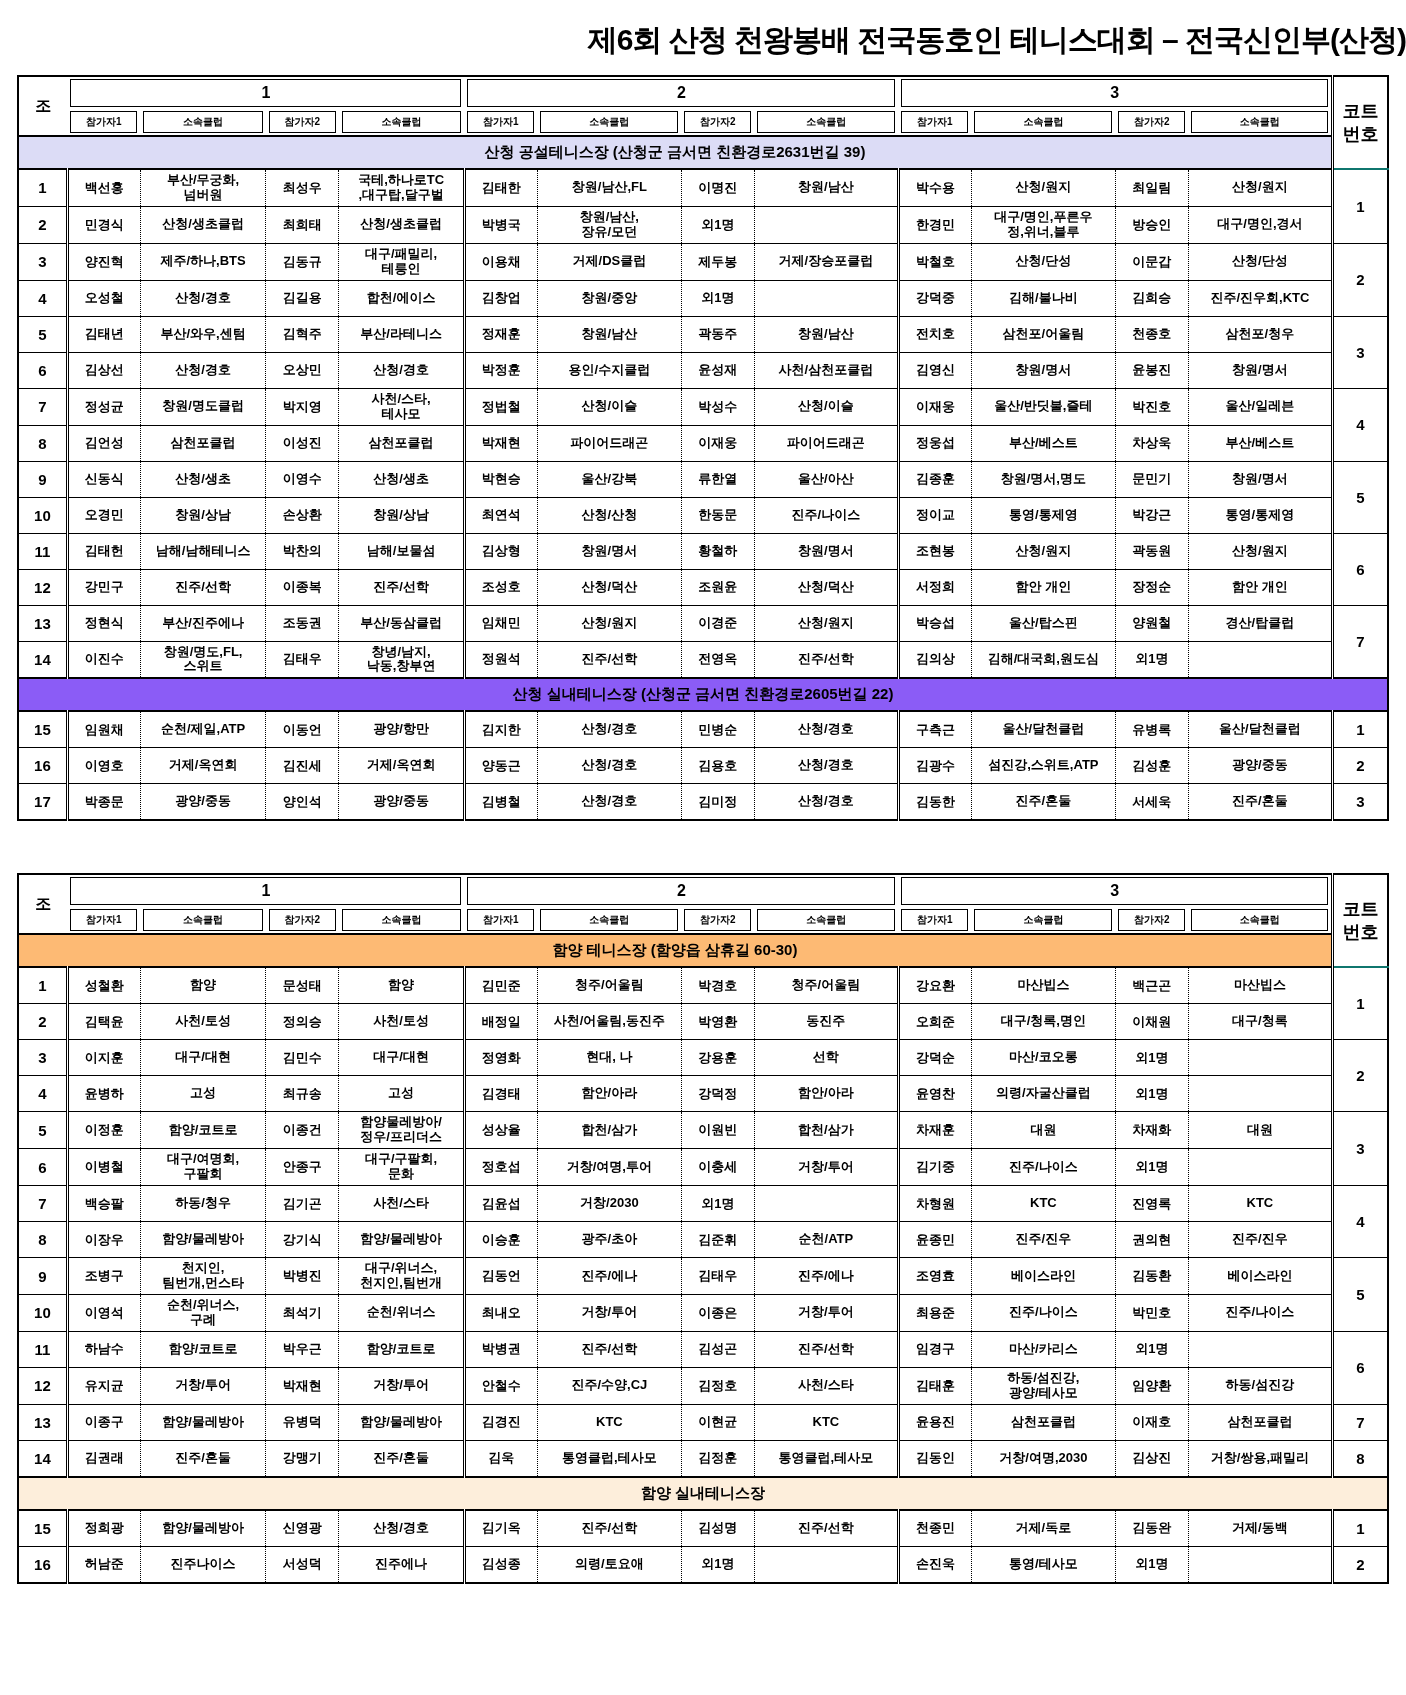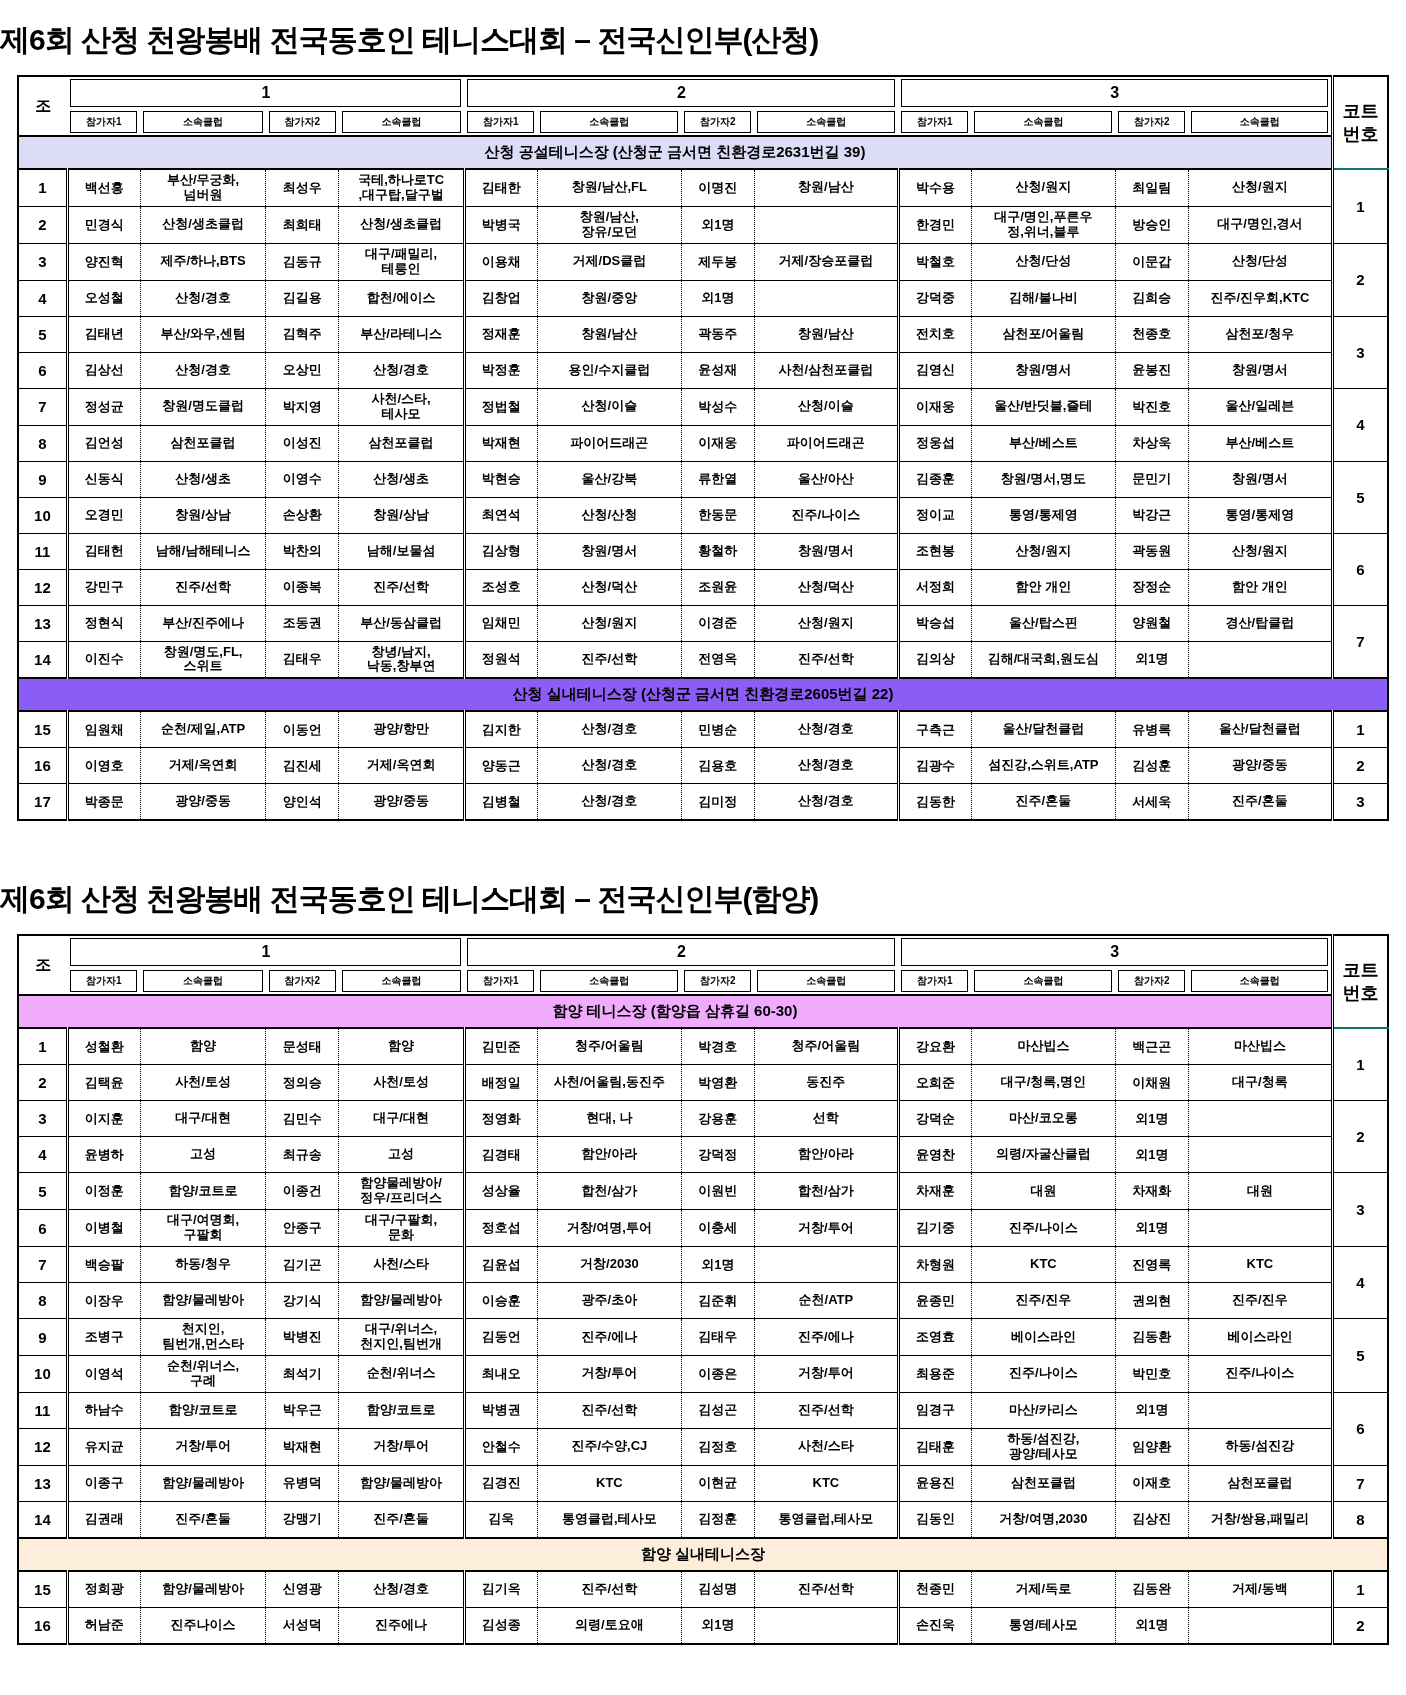--- a/index.html
+++ b/index.html
@@ -4,21 +4,21 @@
 <style>
   html,body{margin:0;padding:0;background:#ffffff;}
   body{
     width:1406px;min-height:1695px;
     font-family:"Liberation Sans","DejaVu Sans",sans-serif;
     font-weight:bold;color:#000;
   }
   .sheet{padding-top:14px;}
   .sheet.second{padding-top:52px;}
   .title{
-    text-align:left;font-size:30px;font-weight:bold;
+    text-align:right;font-size:30px;font-weight:bold;
     letter-spacing:-1px;margin:6px 0 14px 0;
   }
   table.grid{
     border-collapse:collapse;table-layout:fixed;
     width:1372px;margin:0 auto;border:2px solid #000;
   }
   col.c-jo{width:48px;}
   col.c-p{width:71px;}
   col.c-club1{width:122px;}
   col.c-club{width:140px;}
@@ -401,21 +401,20 @@
           <td class="c dot">진주/혼둘</td>
           <td class="p dot">서세욱</td>
           <td class="c dot">진주/혼둘</td>
           <td class="court" rowspan="1">3</td>
         </tr>
       </tbody>
     </table>
 </section>
 
 <section class="sheet second">
-  <div class="title">제6회 산청 천왕봉배 전국동호인 테니스대회 – 전국신인부(함양)</div>
   <table class="grid">
     <colgroup>
       <col class="c-jo">
         <col class="c-p">
         <col class="c-club1">
         <col class="c-p">
         <col class="c-club1">
       <col class="c-p">
         <col class="c-club">
         <col class="c-p">
@@ -472,21 +471,21 @@
             <div class="hbox">소속클럽</div>
           </th>
       <th>
             <div class="hbox">참가자2</div>
           </th>
       <th>
             <div class="hbox">소속클럽</div>
           </th>
     </tr>
   <tr>
-          <td colspan="13" class="band" style="background: #f0abfc;">함양 테니스장 (함양읍 삼휴길 60-30)</td>
+          <td colspan="13" class="band" style="background: #fdba74;">함양 테니스장 (함양읍 삼휴길 60-30)</td>
         </tr>
         <tr>
           <td class="jo">1</td>
           <td class="p g-start">성철환</td>
           <td class="c dot">함양</td>
           <td class="p dot">문성태</td>
           <td class="c dot">함양</td>
           <td class="p g-start">김민준</td>
           <td class="c dot">청주/어울림</td>
           <td class="p dot">박경호</td>

